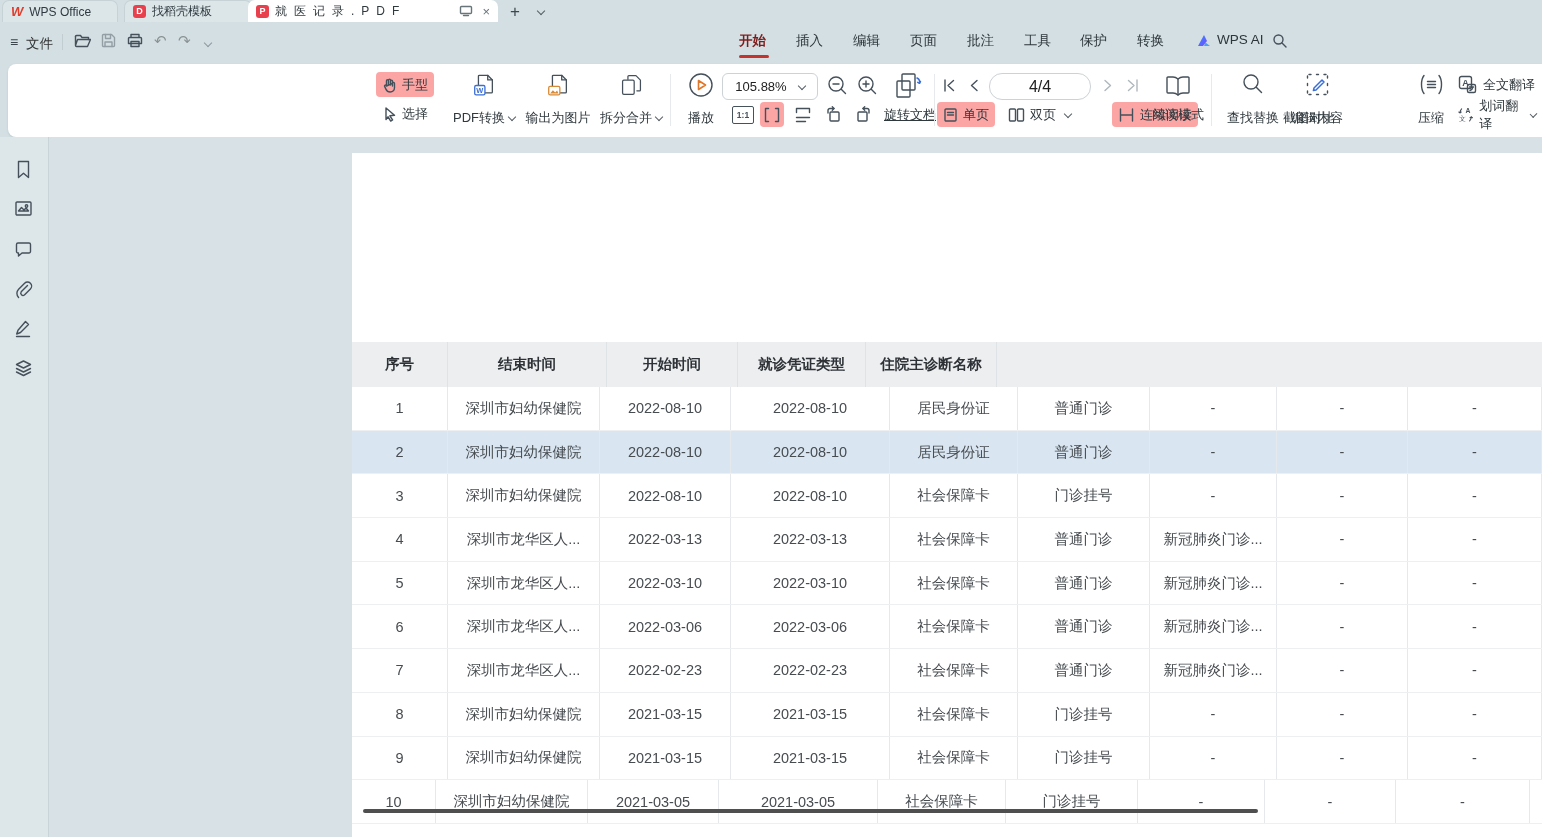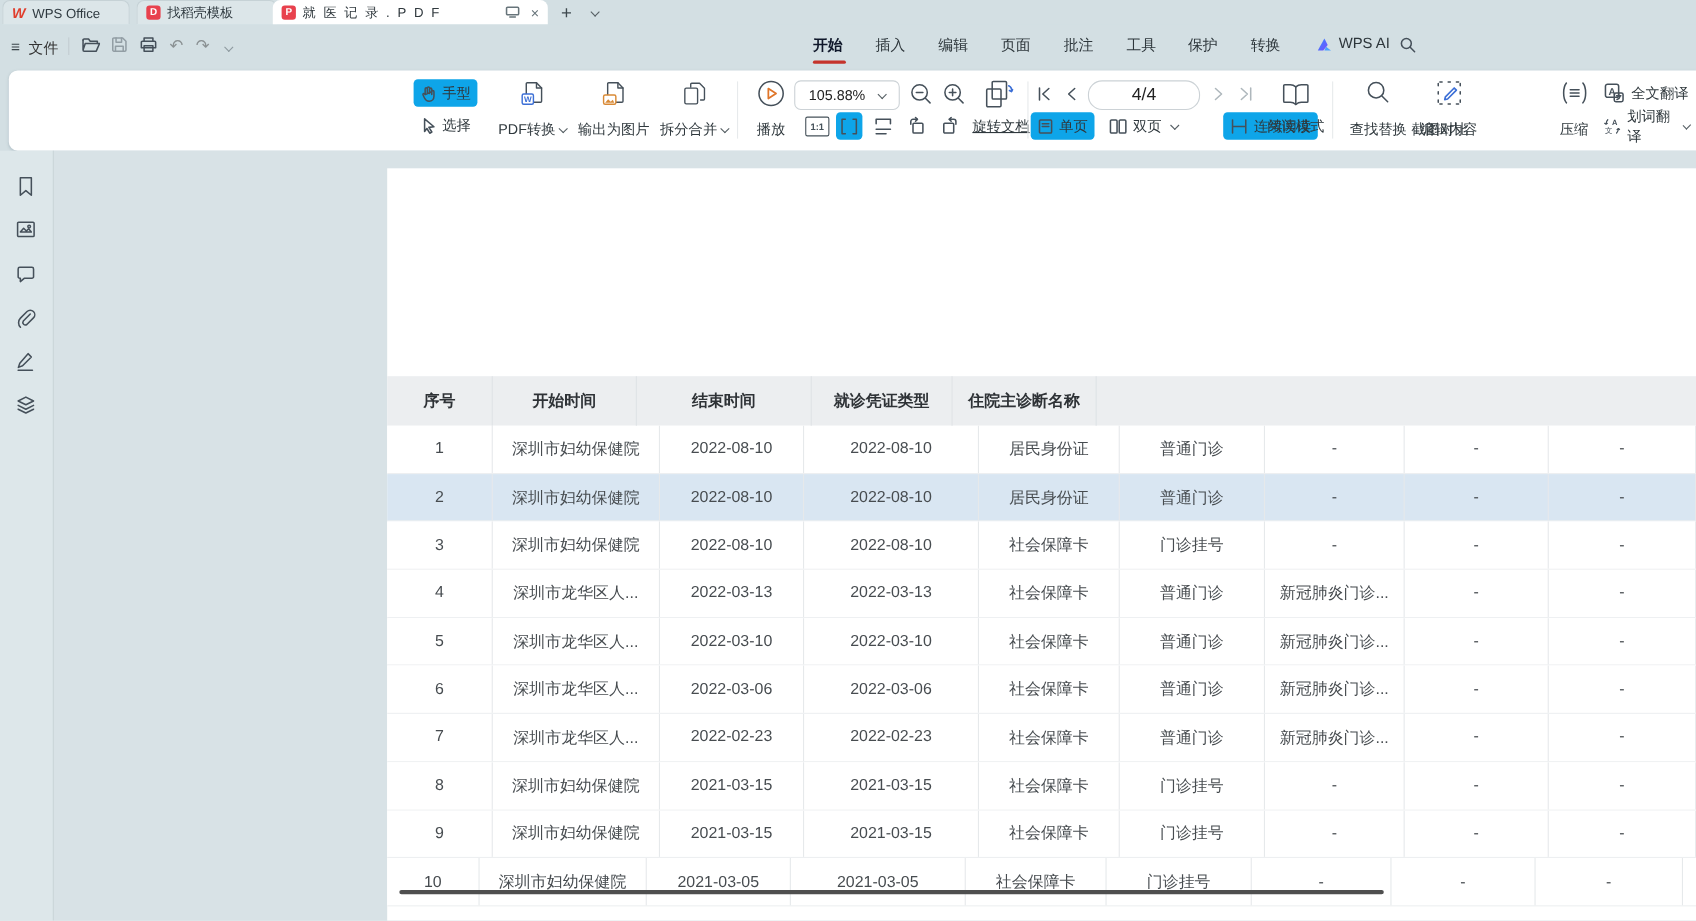--- a/index.html
+++ b/index.html
@@ -17,30 +17,30 @@
           font-weight:bold;display:flex;align-items:center;justify-content:center;line-height:1;}
   .tab3label{letter-spacing:7px;color:#30393e;}
   .tabglyph{color:#67747a;font-size:13px;line-height:1;}
   .plus{font-size:17px;color:#3d484e;line-height:1;}
   .chev{display:inline-block;width:6px;height:6px;border-right:1.4px solid #555e63;
         border-bottom:1.4px solid #555e63;transform:rotate(45deg);margin:0 0 2px 4px;}
   .chev.sm{width:5px;height:5px;}
   
   #menurow{left:0;top:22px;width:1542px;height:40px;}
   .mitem{position:absolute;top:10px;font-size:13.5px;color:#2d363b;}
-  .mitem.active{color:#0f172a;font-weight:bold;}
+  .mitem.active{color:#7f1d1d;font-weight:bold;}
   #activeline{left:739px;top:55px;width:30px;height:3px;background:#c5342c;border-radius:2px;}
   .vdiv{width:1px;background:#c2cdd1;}
   .qicon{position:absolute;top:11px;}
   .dis{opacity:.45;}
   
   #toolbar{left:8px;top:64px;width:1534px;height:73px;background:#fff;border-radius:8px 0 0 8px;
            box-shadow:0 1px 2px rgba(120,140,150,.25);}
   .tb{position:absolute;font-size:13px;color:#2f383d;}
-  .btnbg{background:#0ea5e9;border-radius:4px;}
+  .btnbg{background:#fca5a5;border-radius:4px;}
   .stack{display:flex;flex-direction:column;align-items:center;justify-content:space-between;
          top:7px;height:55px;padding:1px 2px;}
   .lblrow{display:flex;align-items:center;font-size:13px;color:#2f383d;white-space:nowrap;}
   .rowbtn{display:flex;align-items:center;gap:5px;height:25px;padding:0 6px;border-radius:4px;}
   .tdiv{position:absolute;top:10px;height:52px;width:1px;background:#e7eaec;}
   #zoombox{left:714px;top:9px;width:94px;height:25px;border:1px solid #ccd2d6;border-radius:6px;
            display:flex;align-items:center;justify-content:center;gap:8px;font-size:13px;color:#222;}
   #pagebox{left:981px;top:9px;width:100px;height:25px;border:1px solid #ccd2d6;border-radius:13px;
            display:flex;align-items:center;justify-content:center;font-size:16px;color:#222;}
   .one2one{width:20px;height:16px;border:1.4px solid #46525a;border-radius:2px;font-size:8.5px;
@@ -385,22 +385,22 @@
         <path d="M3.5 10.5l7 3.5 7-3.5M3.5 14l7 3.5 7-3.5"></path>
       </svg>
     </span>
 </div>
 
 <div id="docarea" class="abs"></div>
 <div id="page" class="abs">
   <div id="ptable">
     <div class="hrow">
         <div class="cell th" style="width: 96px;">序号</div>
+        <div class="cell th" style="width: 159px;">结束时间</div>
         <div class="cell th" style="width: 131px;">开始时间</div>
-        <div class="cell th" style="width: 159px;">结束时间</div>
         <div class="cell th" style="width: 128px;">就诊凭证类型</div>
         <div class="cell th" style="width: 131px;">住院主诊断名称</div>
       </div>
     <div>
         <div class="trow">
           <div class="cell" style="width: 96px;">1</div>
           <div class="cell" style="width: 152px;">深圳市妇幼保健院</div>
           <div class="cell" style="width: 131px;">2022-08-10</div>
           <div class="cell" style="width: 159px;">2022-08-10</div>
           <div class="cell" style="width: 128px;">居民身份证</div>

